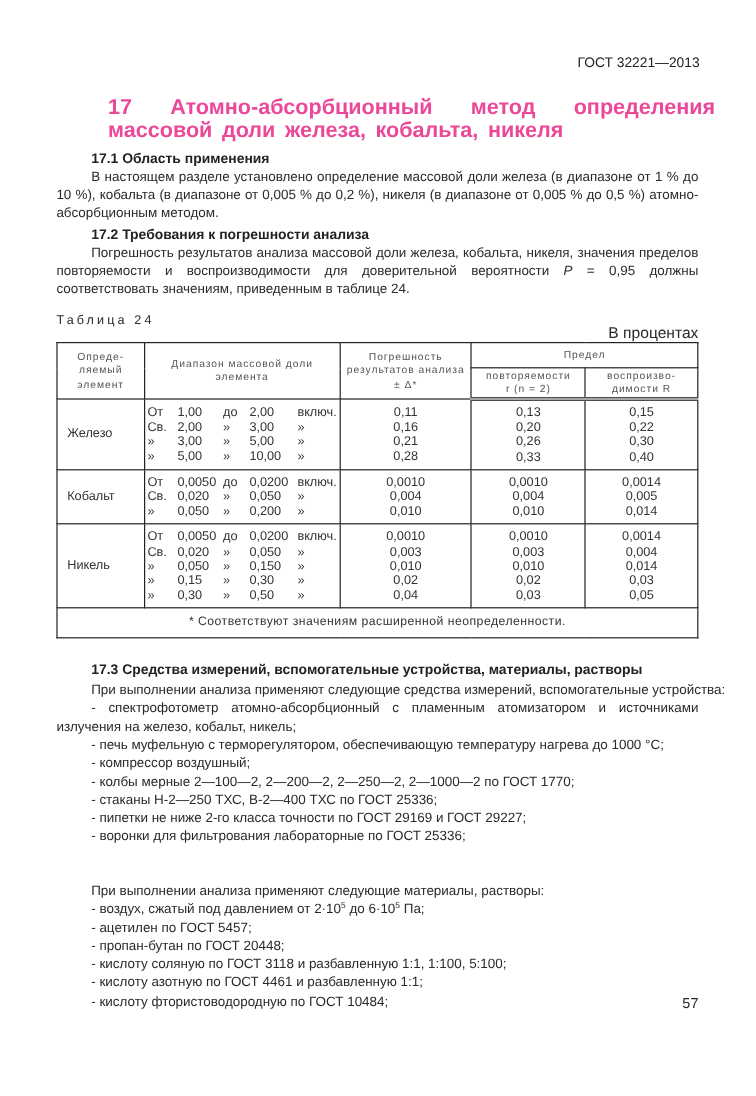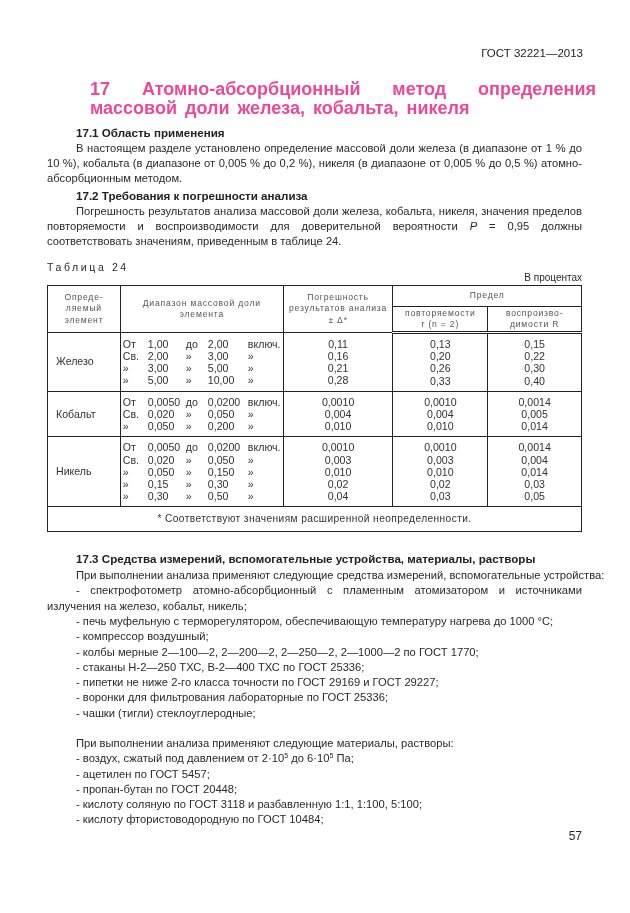--- a/index.html
+++ b/index.html
@@ -8,21 +8,21 @@
     font-family: "Liberation Sans", "DejaVu Sans", sans-serif;
     color: #2a2a2a; font-size: 11.2px; line-height: 15.2px;
   }
   .abs { position: absolute; }
   .hdr { right: 47px; top: 46px; font-weight: normal; font-size: 11.5px; color: #222; }
   .h1 { left: 76px; top: 80px; width: 506px; font-weight: bold; font-size: 18px; line-height: 19px; color: #ec4899; text-align: justify; text-align-last: left; word-spacing: 3px; margin-left: 14px; }
   .h2 { font-weight: bold; font-size: 11.6px; color: #222; }
   .para { left: 47px; width: 535px; text-align: justify; }
   .para .ind { display: inline-block; width: 29px; }
   .tcap { left: 47px; top: 260px; letter-spacing: 2.6px; font-size: 10.5px; }
-  .units { right: 48px; top: 270px; font-size: 10px; }
+  .units { right: 48px; top: 270px; font-size: 13px; }
 
   table.t24 {
     position: absolute; left: 47px; top: 285px; width: 535px;
     border-collapse: collapse; font-size: 10.6px; color: #333;
   }
   table.t24 td, table.t24 th { border: 1px solid #222; padding: 0; vertical-align: middle; font-weight: normal; }
   table.t24 th { font-size: 8.6px; letter-spacing: 0.8px; color: #555; line-height: 11.5px; text-align: center; }
   table.t24 tr.hdr-last th { border-bottom: 3px double #222; }
   table.t24 td.el { padding-left: 8px; }
   table.t24 td.rng { padding: 4px 0 4px 2px; line-height: 12.2px; }
@@ -247,26 +247,26 @@
   <div class="line"><span class="ind"></span><span>При выполнении анализа применяют следующие средства измерений, вспомогательные устройства:</span></div>
   <div style="text-align:justify;"><span class="ind"></span><span>- спектрофотометр атомно-абсорбционный с пламенным атомизатором и источниками излучения на железо, кобальт, никель;</span></div>
 </div>
 <div class="abs list" style="top:614px;" id="equip">
     <div class="line">- печь муфельную с терморегулятором, обеспечивающую температуру нагрева до 1000 °С;</div>
     <div class="line">- компрессор воздушный;</div>
     <div class="line">- колбы мерные 2—100—2, 2—200—2, 2—250—2, 2—1000—2 по ГОСТ 1770;</div>
     <div class="line">- стаканы Н-2—250 ТХС, В-2—400 ТХС по ГОСТ 25336;</div>
     <div class="line">- пипетки не ниже 2-го класса точности по ГОСТ 29169 и ГОСТ 29227;</div>
     <div class="line">- воронки для фильтрования лабораторные по ГОСТ 25336;</div>
-    <div class="line">- чашки (тигли) стеклоуглеродные;</div>
   </div>
 <div class="abs list" style="top:736px;">
   <div class="line">При выполнении анализа применяют следующие материалы, растворы:</div>
   <div class="line"><span>- воздух, сжатый под давлением от 2·10</span><sup>5</sup><span> до 6·10</span><sup>5</sup><span> Па;</span></div>
   <div id="mats">
       <div class="line">- ацетилен по ГОСТ 5457;</div>
       <div class="line">- пропан-бутан по ГОСТ 20448;</div>
       <div class="line">- кислоту соляную по ГОСТ 3118 и разбавленную 1:1, 1:100, 5:100;</div>
+      <div class="line">- кислоту азотную по ГОСТ 4461 и разбавленную 1:1;</div>
       <div class="line">- кислоту фтористоводородную по ГОСТ 10484;</div>
     </div>
 </div>
 
 <div class="abs pg">57</div>
 
 </body></html>

